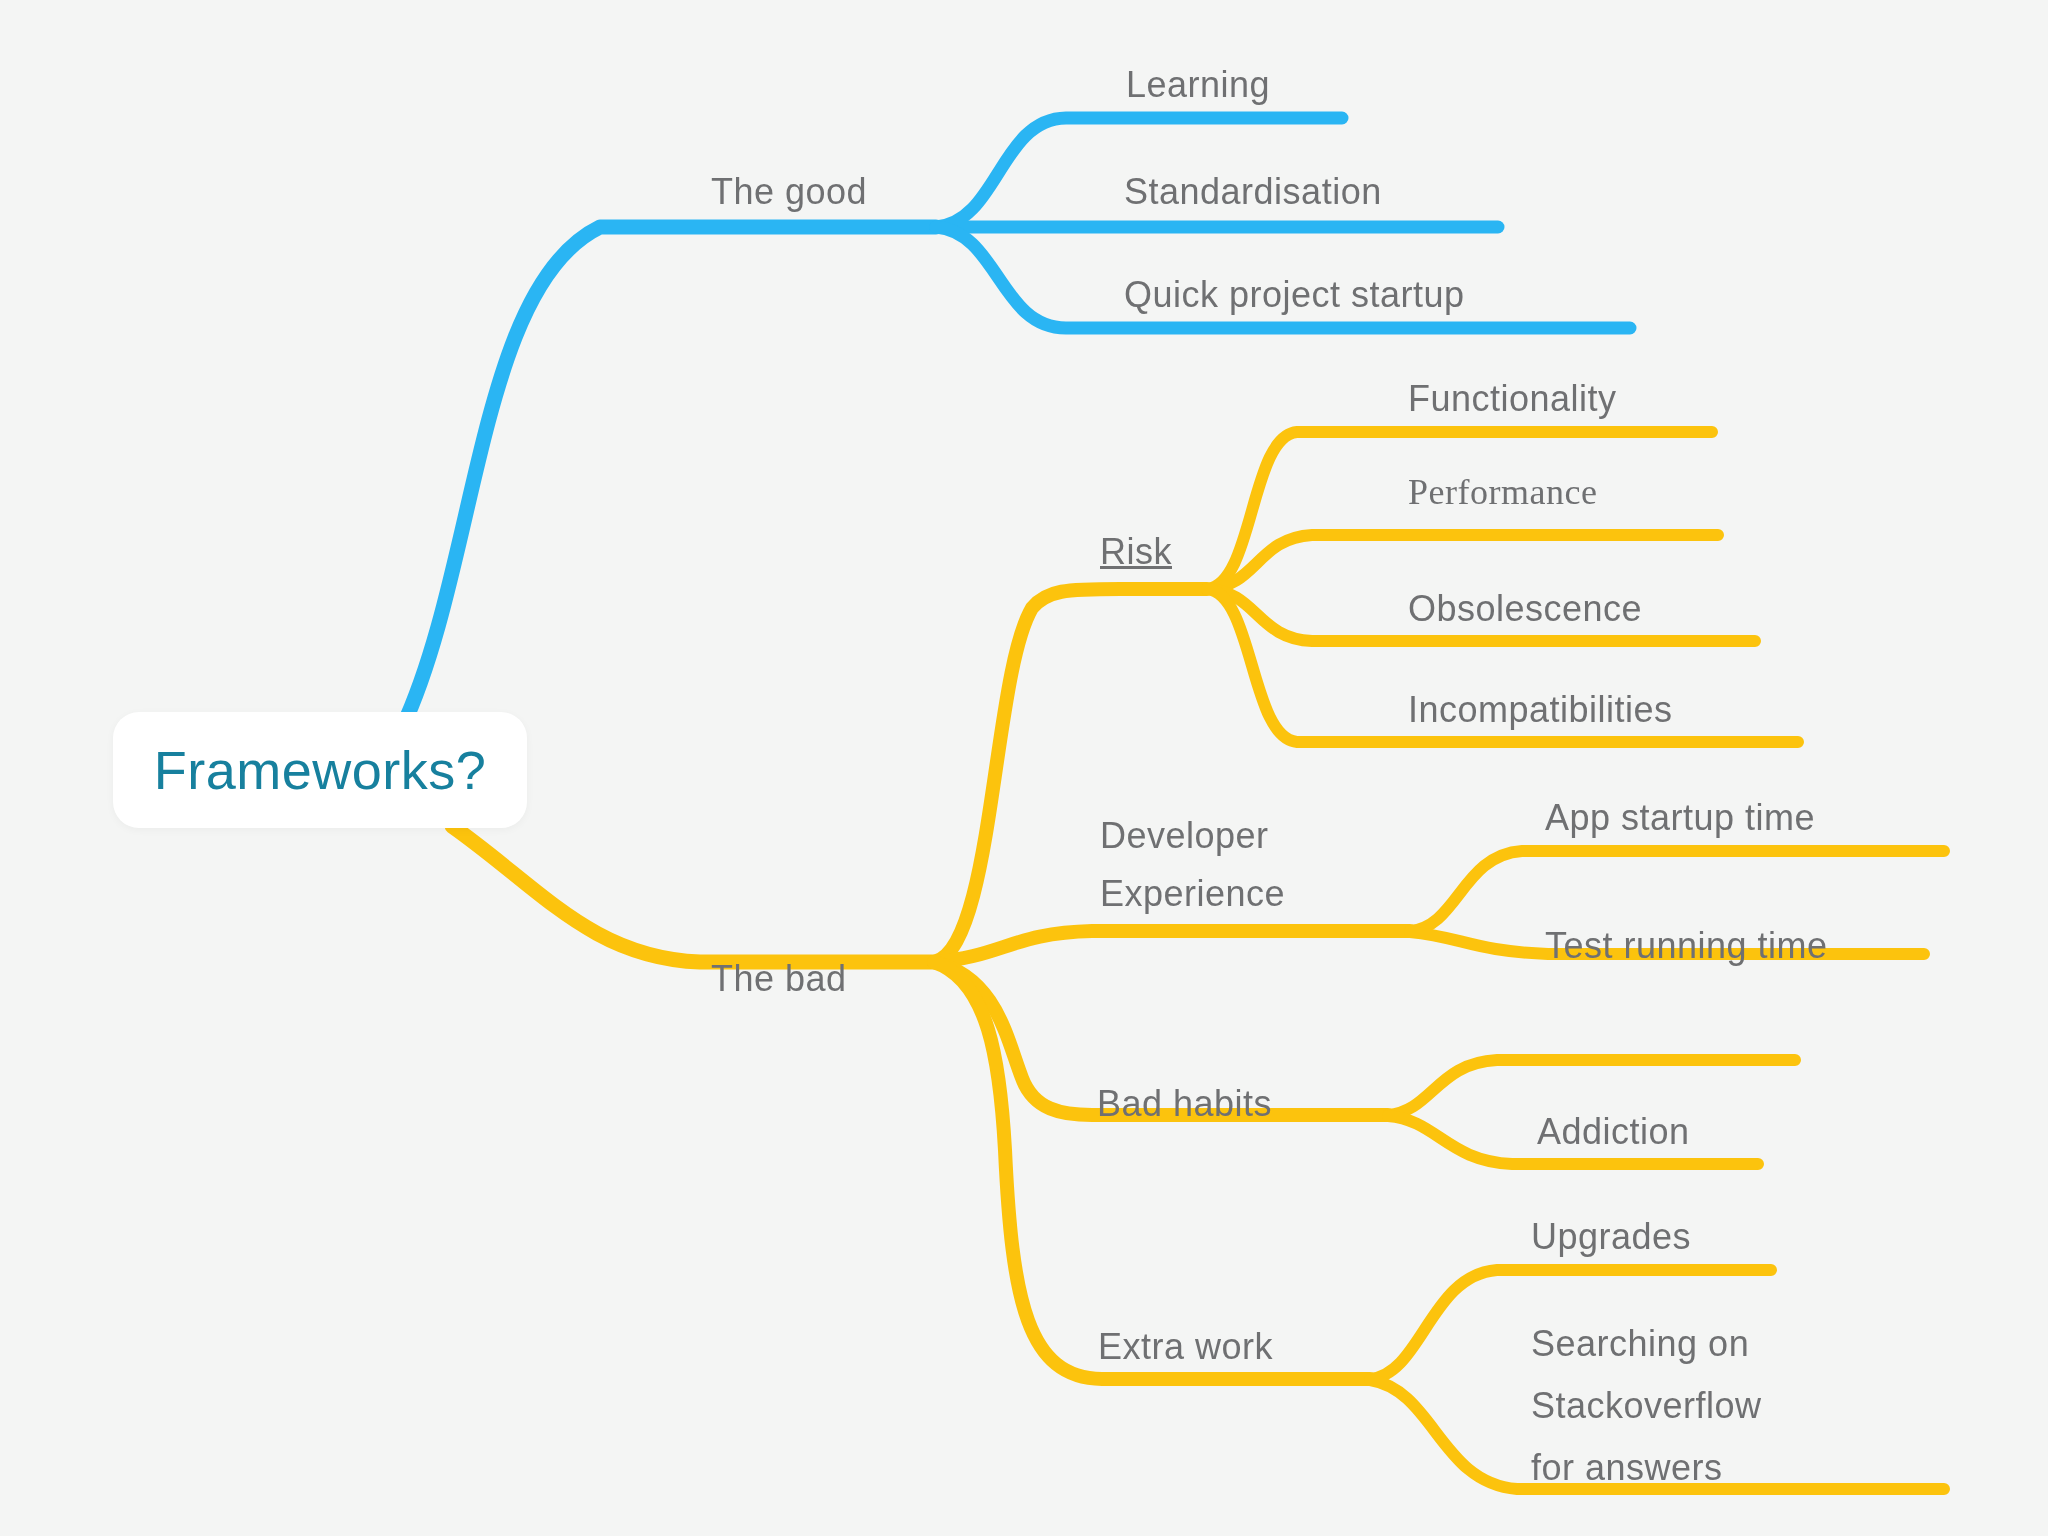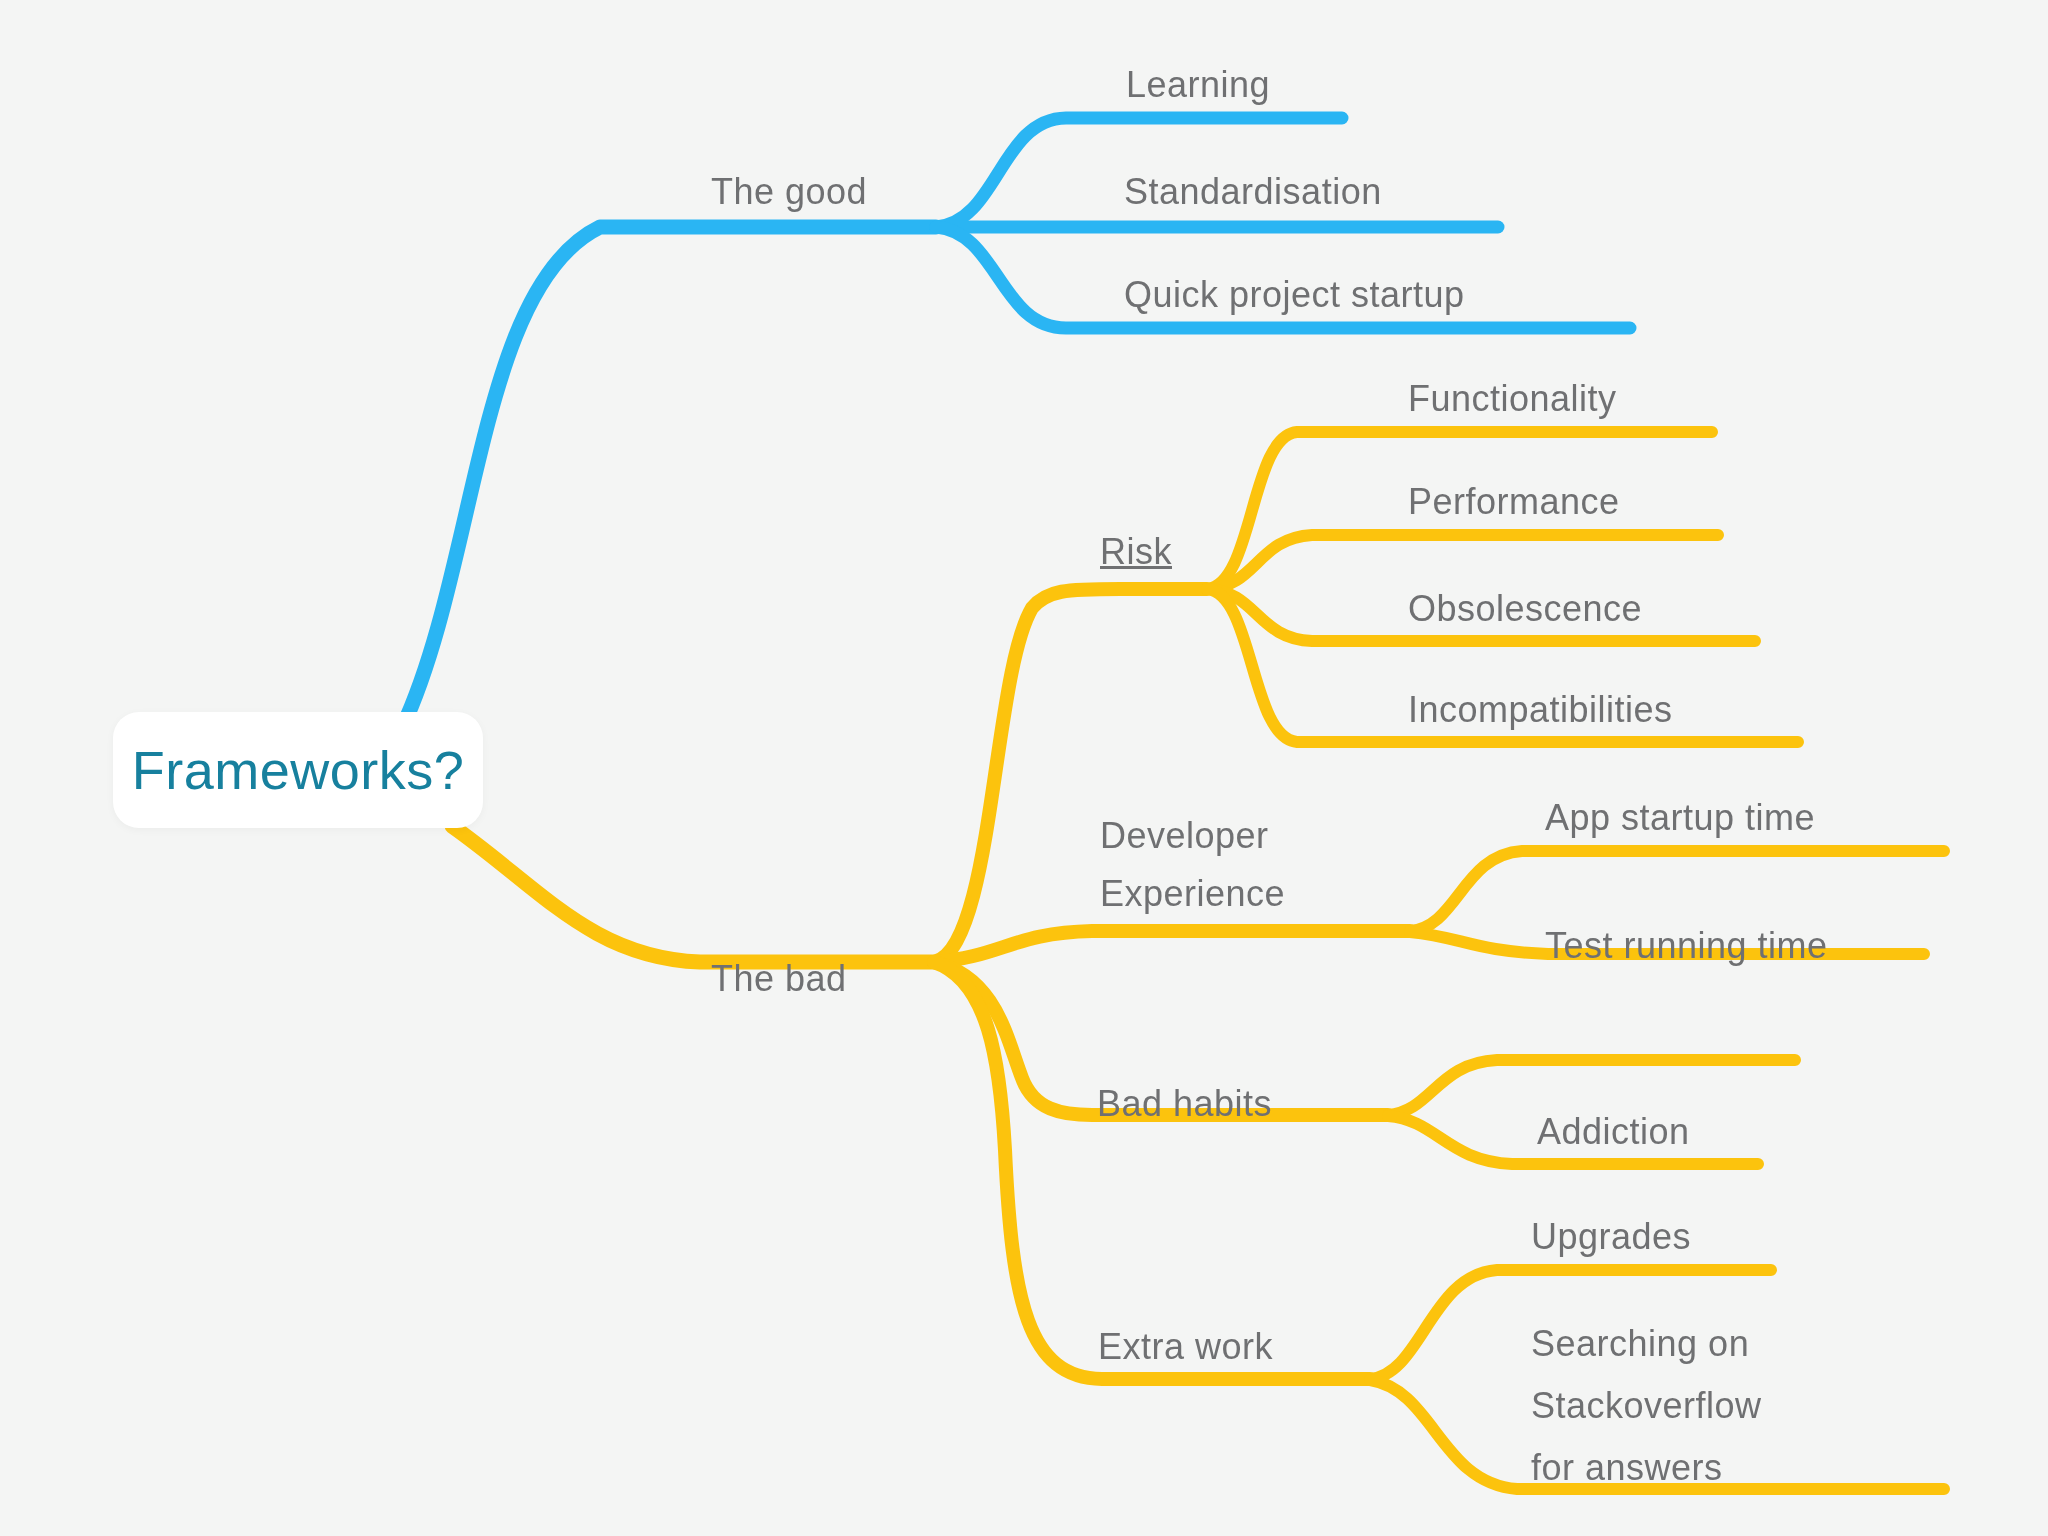--- a/index.html
+++ b/index.html
@@ -43,21 +43,21 @@
     line-height: 56px;
     white-space: pre-line;
     letter-spacing: 0.5px;
   }
   .node-label.lh58 { line-height: 58px; }
   .node-label.lh62 { line-height: 62px; }
   .root-node {
     position: absolute;
     left: 113px;
     top: 712px;
-    width: 370px;
+    width: 414px;
     height: 116px;
     background: var(--root-box, #FFFFFF);
     border-radius: 26px;
     box-shadow: 0 2px 8px rgba(0,0,0,0.04);
     display: flex;
     align-items: center;
     justify-content: center;
   }
   .root-node .root-text {
     color: var(--root-text, #17809E);
@@ -110,21 +110,21 @@
   <div class="node-label" style="left:1124px; top:164px;">Standardisation</div>
   <div class="node-label" style="left:1124px; top:267px;">Quick project startup</div>
 
   <div class="node-label" style="left:1100px; top:524px;text-decoration:underline;">Risk</div>
   <div class="node-label lh58" style="left:1100px; top:807px;">Developer
 Experience</div>
   <div class="node-label" style="left:1097px; top:1076px;">Bad habits</div>
   <div class="node-label" style="left:1098px; top:1319px;">Extra work</div>
 
   <div class="node-label" style="left:1408px; top:371px;">Functionality</div>
-  <div class="node-label" style="left:1408px; top:474px;">Performance</div>
+  <div class="node-label" style="left:1408px; top:464px;font-family:Liberation Serif, serif;">Performance</div>
   <div class="node-label" style="left:1408px; top:581px;">Obsolescence</div>
   <div class="node-label" style="left:1408px; top:682px;">Incompatibilities</div>
 
   <div class="node-label" style="left:1545px; top:790px;">App startup time</div>
   <div class="node-label" style="left:1545px; top:894px;margin-top:24px;">Test running time</div>
 
   <div class="node-label" style="left:1537px; top:1104px;">Addiction</div>
 
   <div class="node-label" style="left:1531px; top:1209px;">Upgrades</div>
   <div class="node-label lh62" style="left:1531px; top:1313px;">Searching on

